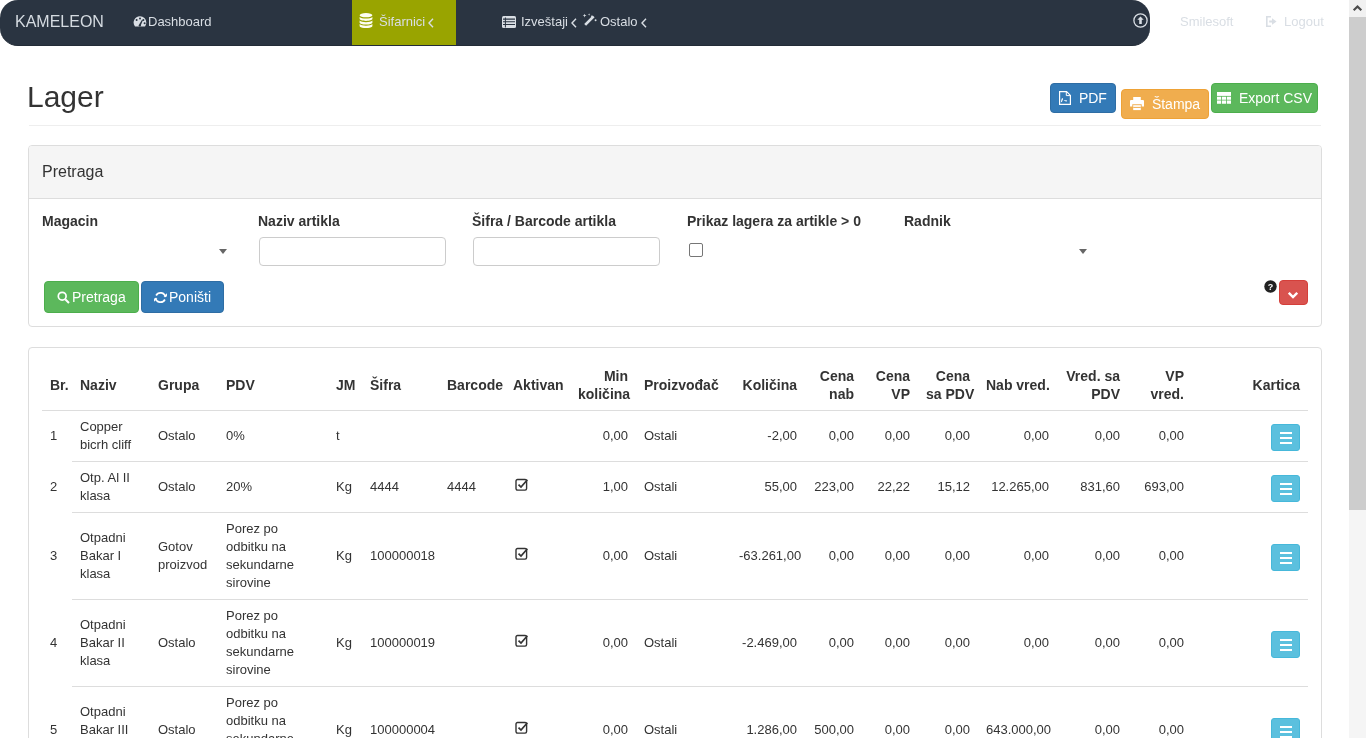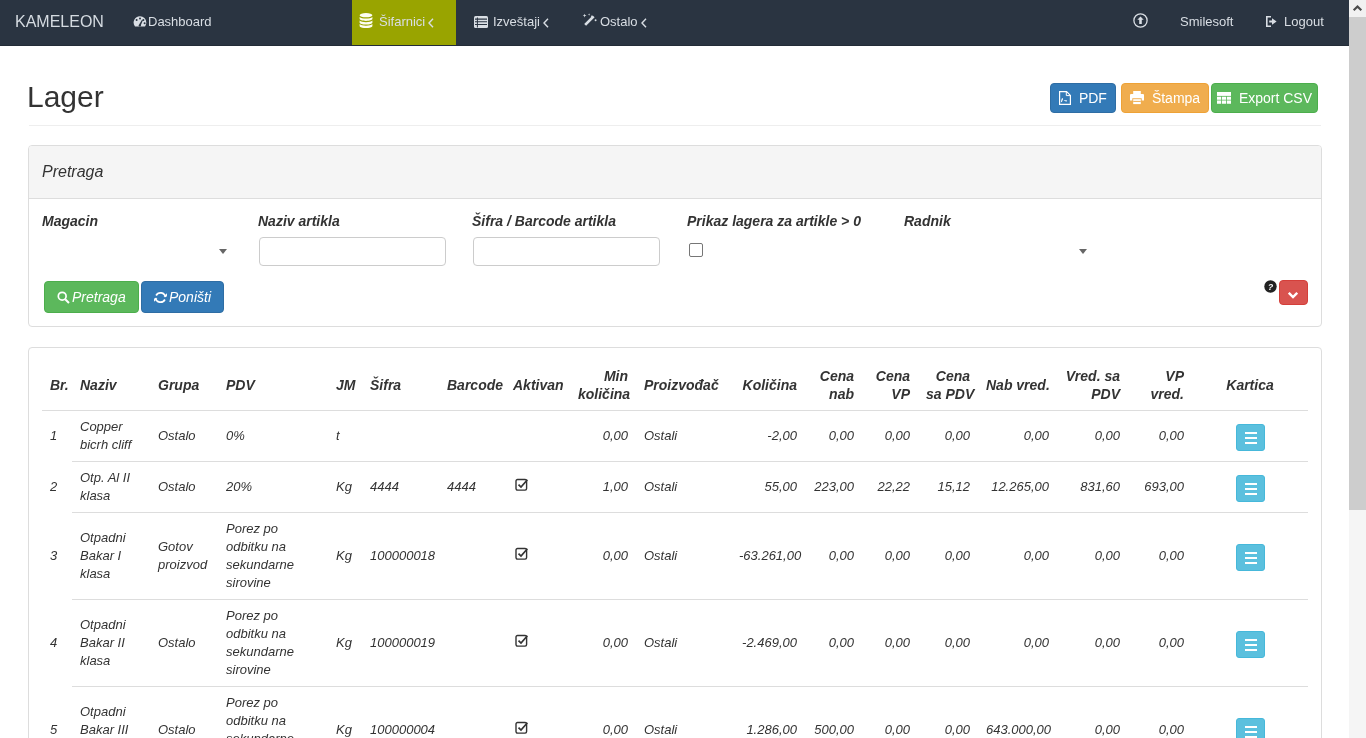--- a/index.html
+++ b/index.html
@@ -1,55 +1,55 @@
 <!DOCTYPE html>
 <html><head>
 <meta charset="utf-8">
 <style>
 * { margin:0; padding:0; box-sizing:content-box; }
 html,body { width:1366px; height:738px; overflow:hidden; }
 body { font-family:"Liberation Sans", sans-serif; font-size:13px; color:#333; background:#fff; position:relative; }
 
-#navbar { position:absolute; left:0; top:0; width:1349px; height:45px; background:#2a3441; border-bottom:1px solid #232c37; }
+#navbar { position:absolute; left:0; top:0; width:1150px; height:45px; background:#2a3441; border-bottom:1px solid #232c37;border-radius:18px; }
 #navbar .brand { position:absolute; left:15px; top:0; line-height:44px; font-size:16px; color:#d5dbe1; }
 .navitem { position:absolute; top:0; height:46px; line-height:44px; color:#d9dee4; font-size:13px; white-space:nowrap; }
 .navitem svg { vertical-align:-2px; }
 .nav-active { position:absolute; left:352px; top:0; width:104px; height:45px; background:#99a400; }
 .caret-l { display:inline-block; margin-left:3px; }
 
 #sbar { position:absolute; left:1349px; top:0; width:17px; height:738px; background:#f5f5f5; }
 #sbar .thumb { position:absolute; left:0; top:17px; width:17px; height:493px; background:#cdcdcd; }
 #sbar .btn-up { position:absolute; left:0; top:0; width:17px; height:17px; background:#f1f1f1; }
 
 h1.lager { position:absolute; left:27px; top:82px; font-size:30px; font-weight:normal; color:#333; line-height:1; }
 .ph-border { position:absolute; left:29px; top:125px; width:1292px; height:0; border-bottom:1px solid #eee; }
 
 .btn { position:absolute; height:18px; padding:5px 8px; border-radius:4px; font-size:14px; color:#fff; line-height:18px; text-align:center; white-space:nowrap; }
 .btn svg { vertical-align:-2px; margin-right:4px; }
 .btn-primary { background:#337ab7; border:1px solid #2e6da4; }
 .btn-warning { background:#f0ad4e; border:1px solid #eea236; }
 .btn-success { background:#5cb85c; border:1px solid #4cae4c; }
 .btn-danger  { background:#d9534f; border:1px solid #d43f3a; }
 
-.panel { position:absolute; background:#fff; border:1px solid #ddd; border-radius:4px;font-style:italic; }
+.panel { position:absolute; background:#fff; border:1px solid #ddd; border-radius:4px; }
 #panel1 { left:28px; top:145px; width:1292px; height:180px; }
 #panel1 .phead { position:absolute; left:0; top:0; width:100%; height:52px; background:#f5f5f5; border-bottom:1px solid #ddd; border-radius:3px 3px 0 0; }
 #panel1 .phead span { position:absolute; left:13px; top:17px; font-size:16px; color:#333; }
 .flabel { position:absolute; font-size:14px; font-weight:bold; color:#333; }
 .fctl { position:absolute; height:27px; background:#fff; border:1px solid #ccc; border-radius:4px; font-size:18px; color:#555; line-height:26px; padding-left:5px; }
 .fcaret { position:absolute; width:0; height:0; border-left:4px solid transparent; border-right:4px solid transparent; border-top:5px solid #666; }
 #panel2 { left:28px; top:347px; width:1292px; height:600px; }
 
 #tbl { position:absolute; left:13px; top:11px; width:1266px; border-collapse:collapse; table-layout:fixed; font-size:13px; line-height:18px; color:#333; }
 #tbl th { font-weight:bold; font-size:14px; text-align:left; vertical-align:middle; padding:8px 8px 7px 8px; border-bottom:1px solid #ddd; }
 #tbl td { vertical-align:middle; padding:7px 8px; border-top:1px solid #ddd; }
 #tbl th:first-child, #tbl td:first-child { border-top:none;margin-left:28px; }
 #tbl tbody tr td { border-top:1px solid #ddd; }
 #tbl .r { text-align:right; }
-#tbl .c { text-align:center; }
+#tbl .c { text-align:right; }
 .kbtn { display:inline-block; vertical-align:middle; margin-top:3px; width:29px; height:27px; background:#5bc0de; border:1px solid #46b8da; border-radius:3px; box-sizing:border-box; position:relative; }
 .kbtn i { position:absolute; left:8px; width:12px; height:2px; background:#fff; }
 </style>
 </head>
 <body>
 <div id="navbar">
   <span class="brand">KAMELEON</span>
   <span class="navitem" style="left:133px;"><svg width="14" height="13" viewBox="0 0 14 13">
         <path fill="#d9dee4" d="M7 1.2a6.3 6.3 0 0 1 6.3 6.3c0 1.4-.5 2.8-1.3 3.9H2A6.3 6.3 0 0 1 7 1.2z"></path>
         <g fill="#2a3441">
@@ -64,21 +64,21 @@
   <span class="navitem" style="left:359px;"><svg width="14" height="15" viewBox="0 0 14 15">
         <g fill="#fdfef2">
           <ellipse cx="7" cy="2.2" rx="6.4" ry="2.1"></ellipse>
           <path d="M.6 3.9c1.1 1.1 3.5 1.7 6.4 1.7s5.3-.6 6.4-1.7v1.9c0 1.2-2.9 2.1-6.4 2.1S.6 7 .6 5.8z"></path>
           <path d="M.6 7.5c1.1 1.1 3.5 1.7 6.4 1.7s5.3-.6 6.4-1.7v1.9c0 1.2-2.9 2.1-6.4 2.1S.6 10.6.6 9.4z"></path>
           <path d="M.6 11.1c1.1 1.1 3.5 1.7 6.4 1.7s5.3-.6 6.4-1.7V13c0 1.2-2.9 2.1-6.4 2.1S.6 14.2.6 13z"></path>
         </g>
       </svg><span style="margin-left:6px;">Šifarnici</span><span class="caret-l"><svg width="6" height="10" viewBox="0 0 6 10">
           <path fill="none" stroke="#d9dee4" stroke-width="1.4" d="M5 .8 1 5l4 4.2"></path>
         </svg></span></span>
-  <span class="navitem" style="left:474px;"><svg width="14" height="12" viewBox="0 0 14 12">
+  <span class="navitem" style="left:502px;"><svg width="14" height="12" viewBox="0 0 14 12">
         <rect x="0" y="0" width="14" height="12" rx="1.5" fill="#d9dee4"></rect>
         <g stroke="#2a3441" stroke-width="1.1">
           <path d="M1 3.1h12M1 5.8h12M1 8.5h12"></path>
           <path d="M3.4 1.5v10" stroke-width="1"></path>
         </g>
       </svg><span style="margin-left:5px;">Izveštaji</span><span class="caret-l"><svg width="6" height="10" viewBox="0 0 6 10">
           <path fill="none" stroke="#d9dee4" stroke-width="1.4" d="M5 .8 1 5l4 4.2"></path>
         </svg></span></span>
   <span class="navitem" style="left:582px;"><svg width="15" height="15" viewBox="0 0 15 15">
         <g fill="#d9dee4">
@@ -102,21 +102,21 @@
       </svg><span style="margin-left:6px;">Logout</span></span>
 </div>
 
 <h1 class="lager">Lager</h1>
 <div class="ph-border"></div>
 <a class="btn btn-primary" style="left:1050px; top:83px;"><svg width="12" height="14" viewBox="0 0 12 14">
       <path fill="none" stroke="#fff" stroke-width="1.2" d="M.6 .6h7L11.4 4.4v9H.6z"></path>
       <path fill="none" stroke="#fff" d="M7.3 .6v4h4.1"></path>
       <path fill="#fff" d="M3 7.3c.8-.2 1.2.3 1 .9-.3.8-.7 1.9-1 2.5-.4.7-1 .6-1-.1.1-1 .7-3 1-3.3zM4.6 9.5c1.1-.4 2.6-.5 3.3 0 .6.5 0 1.1-.8.9-.9-.2-1.9-.5-2.5-.9z"></path>
     </svg> PDF</a>
-<a class="btn btn-warning" style="left:1121px; top:83px;"><svg width="14" height="14" viewBox="0 0 14 14">
+<a class="btn btn-warning" style="left:1121px; top:89px;"><svg width="14" height="14" viewBox="0 0 14 14">
       <path fill="#fff" d="M3.2 0h7.6v3H3.2z"></path>
       <path fill="#fff" d="M0 4a1 1 0 0 1 1-1h12a1 1 0 0 1 1 1v5.6h-2.3V7.2H2.3v2.4H0z"></path>
       <path fill="#fff" d="M3.2 8.2h7.6v4.9H3.2z"></path>
       <path fill="none" stroke="#f0ad4e" d="M3.2 10.4h7.6"></path>
     </svg> Štampa</a>
 <a class="btn btn-success" style="left:1211px; top:83px; padding:5px 5px;"><svg width="14" height="13" viewBox="0 0 14 13">
       <g fill="#fff">
         <path d="M0 0h14v3.9H0z"></path>
         <path d="M0 4.7h4.1v3H0zM4.9 4.7H9v3H4.9zM9.8 4.7H14v3H9.8zM0 8.5h4.1v3.2H0zM4.9 8.5H9v3.2H4.9zM9.8 8.5H14v3.2H9.8z"></path>
       </g>

